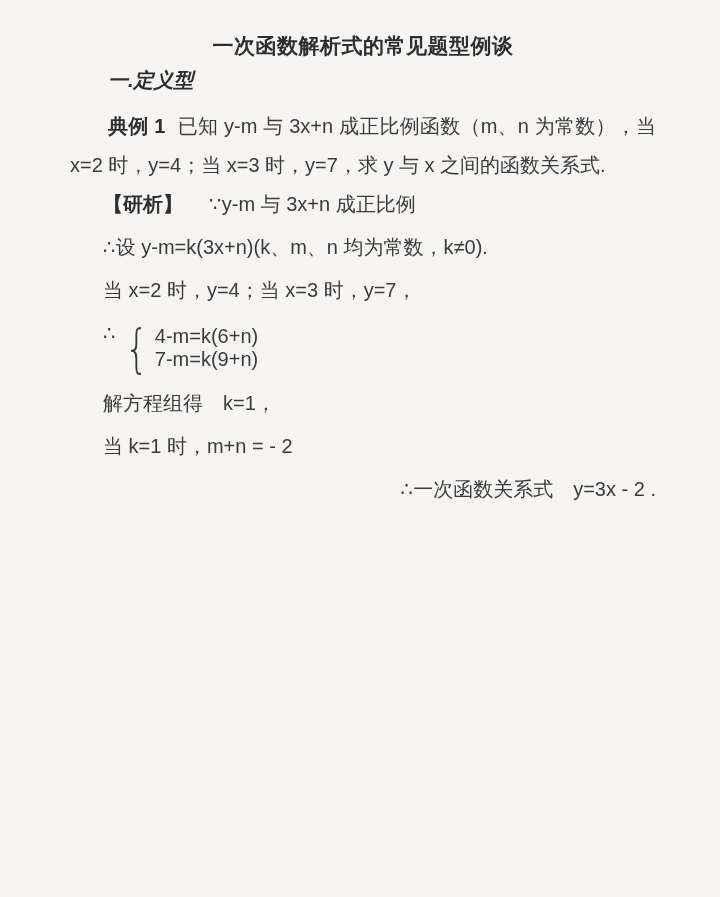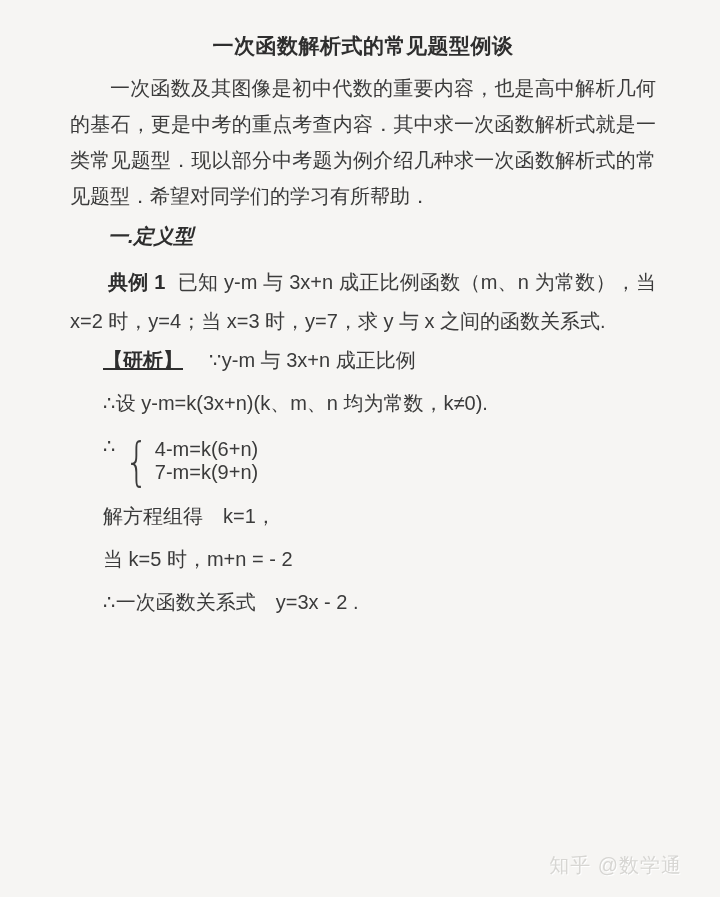--- a/index.html
+++ b/index.html
@@ -58,22 +58,22 @@
   }
   .example .bold-label { margin-right: 12px; }
   .analysis {
     margin-top: 8px;
     padding-left: 33px;
   }
   .a-line {
     margin: 0 0 20px 0;
     line-height: 23px;
   }
-  .a-line:last-child { margin-bottom: 0; }
-  .analysis-head .bold-label { margin-right: 26px; text-decoration: underline; }
+  .a-line:last-child { margin-bottom: 0; text-align: right; }
+  .analysis-head .bold-label { margin-right: 26px; }
   .equation-system {
     display: flex;
     align-items: center;
     margin: 0 0 18px 0;
   }
   .therefore-sign {
     align-self: flex-start;
     line-height: 23px;
     margin-right: 4px;
   }
@@ -127,41 +127,40 @@
     letter-spacing: 1px;
   }
 </style>
 </head>
 <body>
 
 <div class="page">
 
   <h1 class="title">一次函数解析式的常见题型例谈</h1>
 
-  <p class="intro">一次函数及其图像是初中代数的重要内容，也是高中解析几何的基石，更是中考的重点考查内容．其中求一次函数解析式就是一类常见题型．现以部分中考题为例介绍几种求一次函数解析式的常见题型．希望对同学们的学习有所帮助．</p>
 
   <h2 class="section-heading">一.定义型</h2>
 
   <p class="example"><span class="bold-label">典例 1</span><span>已知 y-m 与 3x+n 成正比例函数（m、n 为常数），当 x=2 时，y=4；当 x=3 时，y=7，求 y 与 x 之间的函数关系式.</span></p>
 
   <div class="analysis">
     <p class="a-line analysis-head"><span class="bold-label">【研析】</span><span>∵y-m 与 3x+n 成正比例</span></p>
     <p class="a-line">∴设 y-m=k(3x+n)(k、m、n 均为常数，k≠0).</p>
+    <p class="a-line">当 x=2 时，y=4；当 x=3 时，y=7，</p>
 
     <div class="equation-system">
       <span class="therefore-sign">∴</span>
       <span class="brace">{</span>
       <span class="equations">
         <span class="eq">4-m=k(6+n)</span>
         <span class="eq">7-m=k(9+n)</span>
       </span>
     </div>
 
     <p class="a-line">解方程组得　k=1，</p>
-    <p class="a-line">当 k=5 时，m+n = - 2</p>
+    <p class="a-line">当 k=1 时，m+n = - 2</p>
     <p class="a-line">∴一次函数关系式　y=3x - 2 .</p>
   </div>
 
 
 
-  <div class="watermark">知乎 @数学通</div>
 
 </div>
 
 </body></html>

